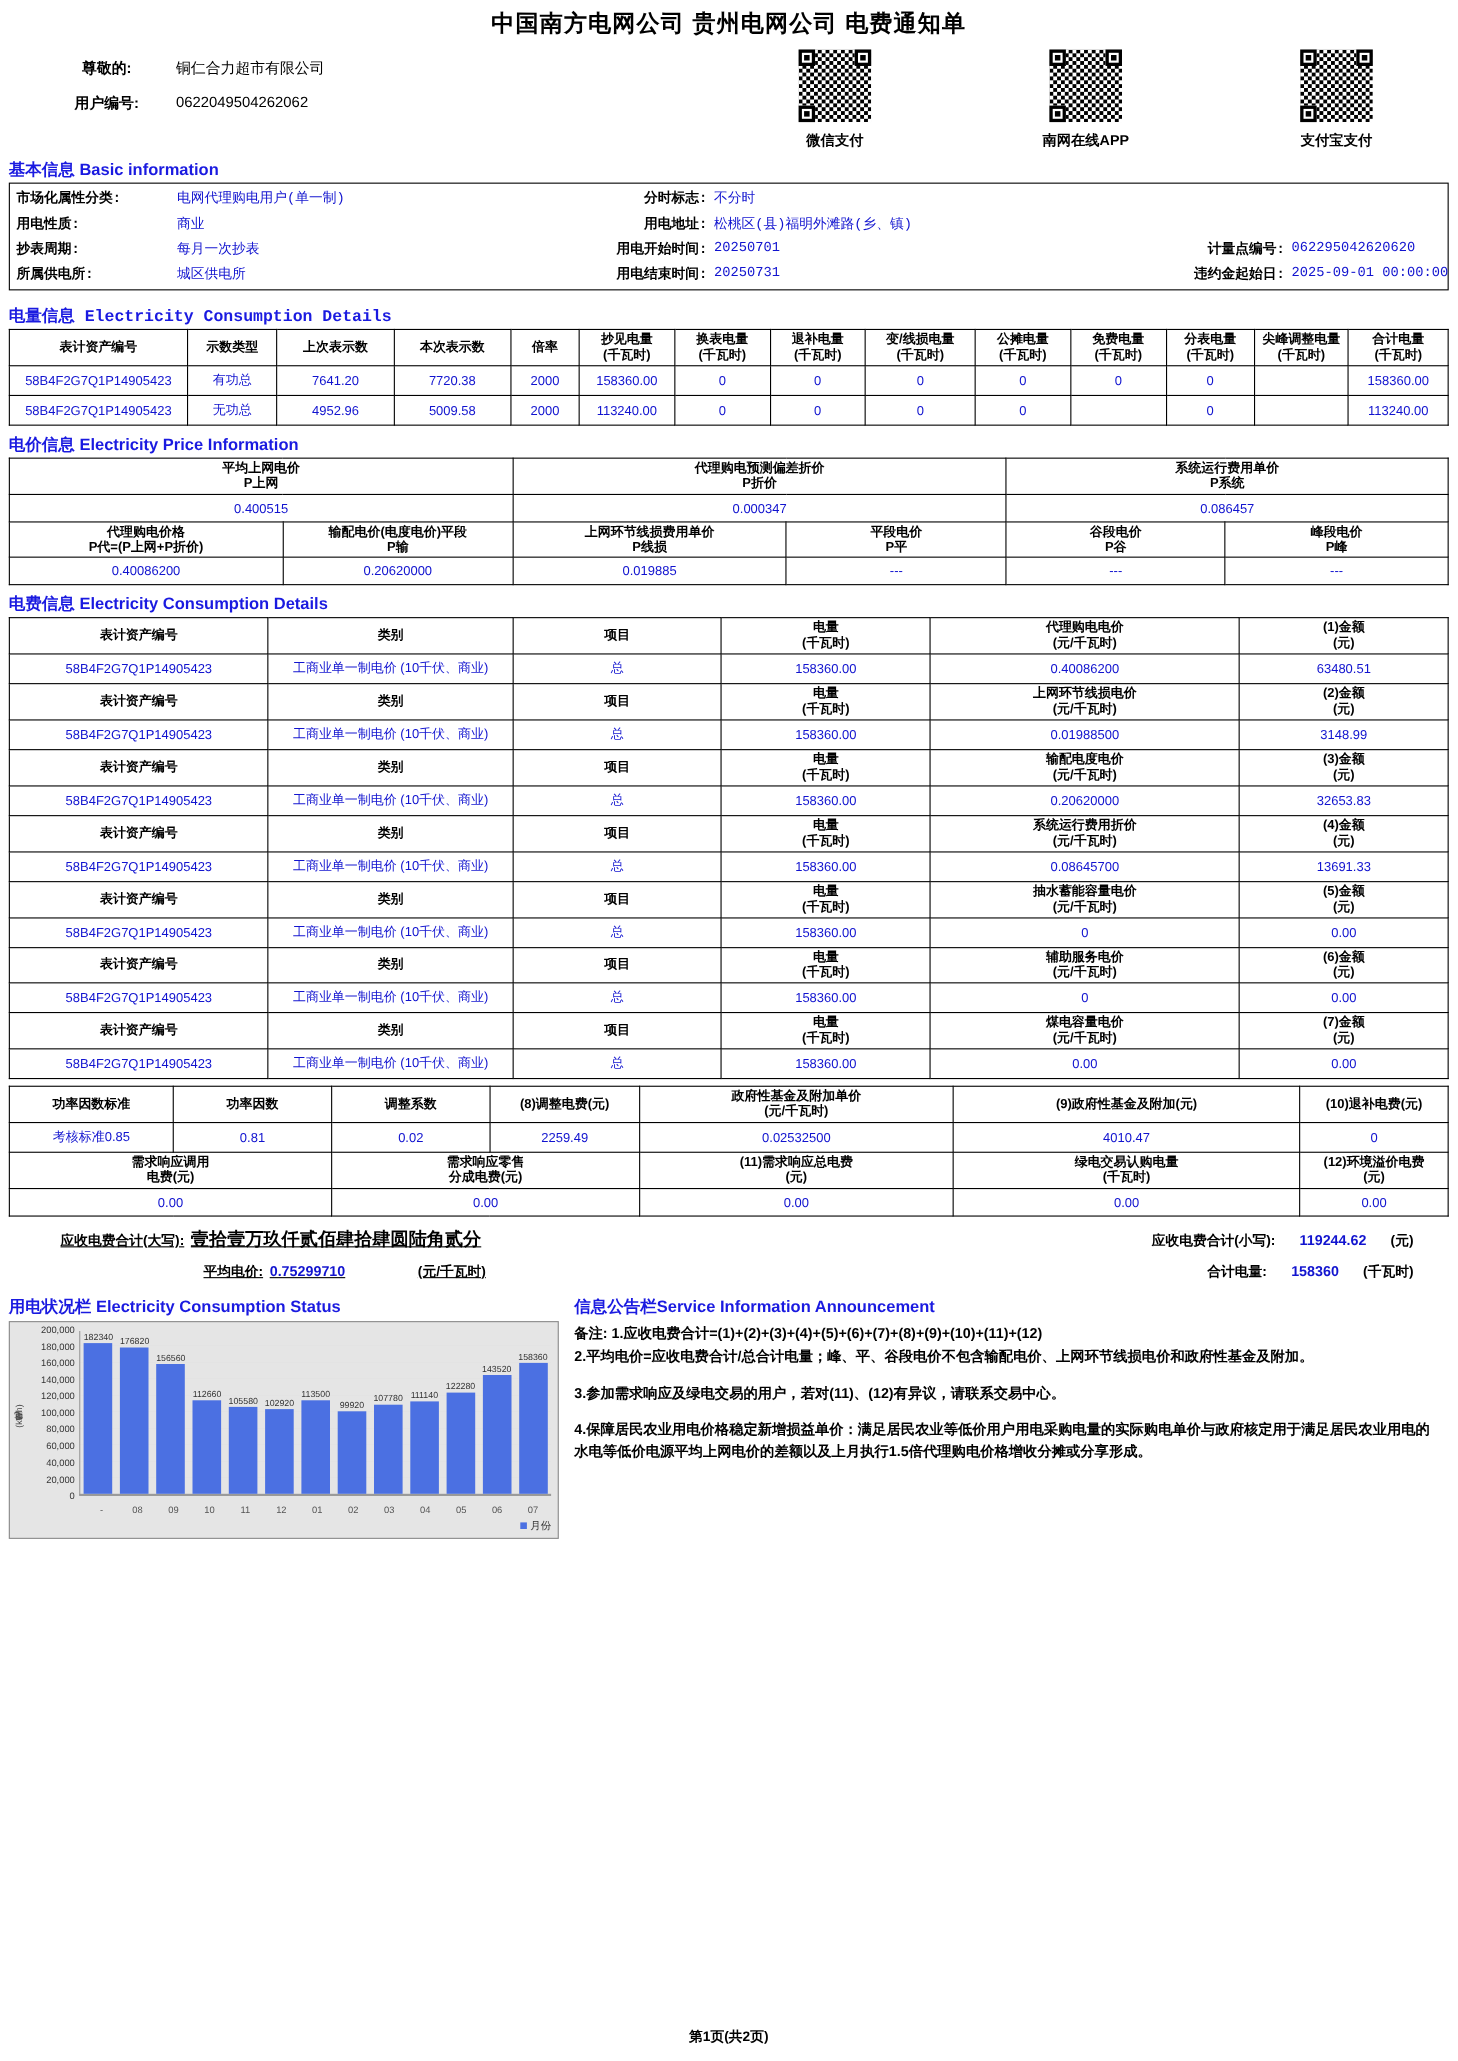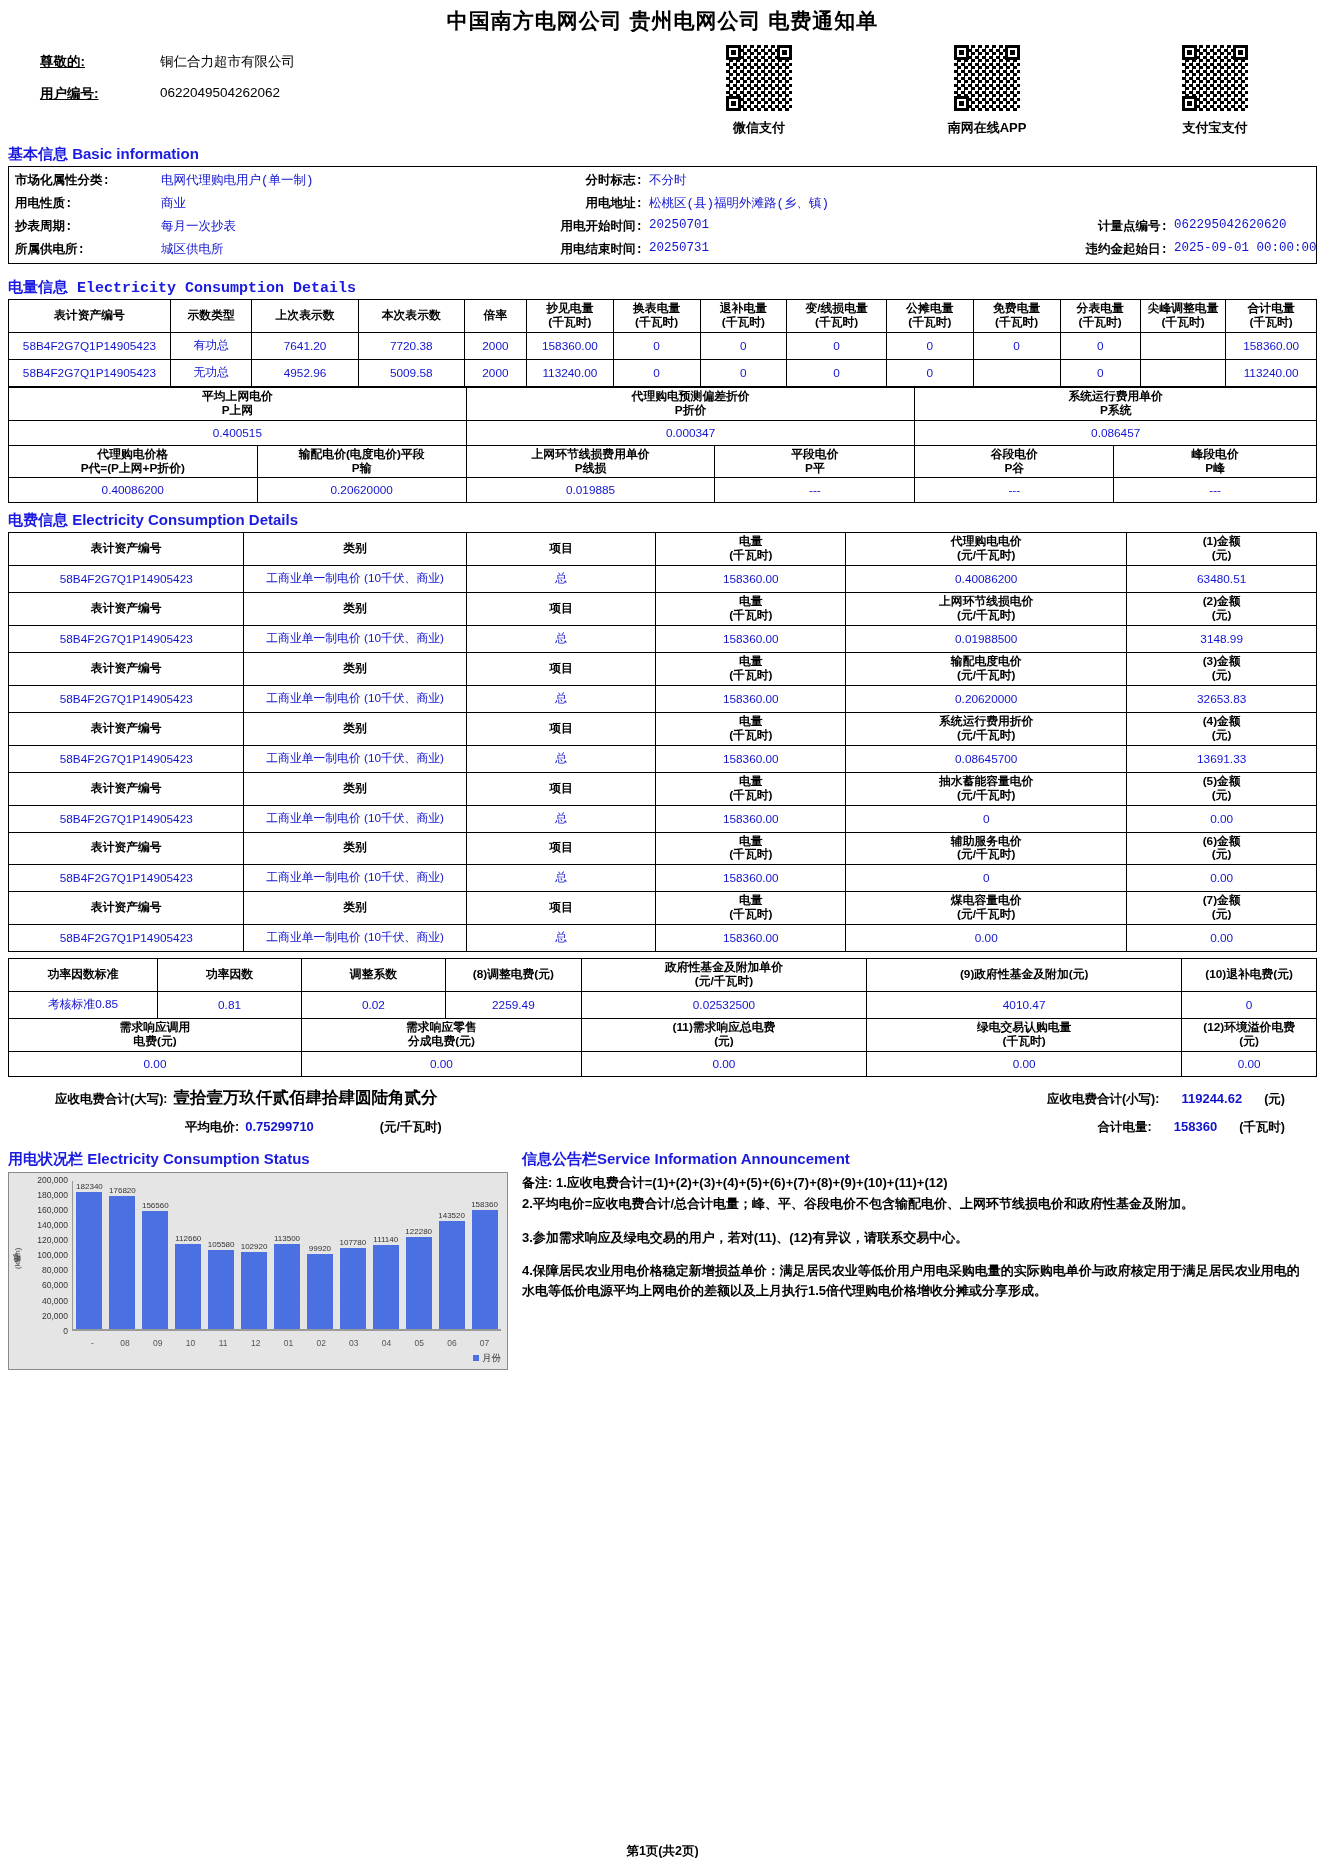--- a/index.html
+++ b/index.html
@@ -9,21 +9,21 @@
   }
   *{box-sizing:border-box;}
   html,body{margin:0;padding:0;background:#fff;}
   body{font-family:"Liberation Sans","DejaVu Sans",sans-serif;color:#000;}
   .page{position:relative;width:1325px;height:1874px;background:#fff;overflow:hidden;}
   .doc-title{padding-top:7px;text-align:center;font-size:21px;font-weight:700;letter-spacing:1px;}
 
   
   .header-flex{display:flex;justify-content:space-between;margin:10px 60px 0 40px;height:100px;}
   .greet{display:grid;grid-template-columns:120px auto;row-gap:14px;align-content:start;padding-top:8px;font-size:13.5px;}
-  .greet .lab{font-weight:700;text-align:left;padding-right:6px;text-decoration:underline;}
+  .greet .lab{font-weight:700;text-align:center;padding-right:6px;}
   .greet .val{color:#000;}
   .qr-row{display:flex;gap:148px;padding-right:10px;}
   .qr-item{display:flex;flex-direction:column;align-items:center;width:80px;}
   .qr{position:relative;width:66px;height:66px;background:repeating-conic-gradient(#000 0% 25%,#fff 0% 50%) 0 0/7px 7px;outline:1px solid #fff;}
   .qr i{position:absolute;width:15px;height:15px;border:3px solid #000;background:#fff;}
   .qr i::after{content:"";position:absolute;inset:2px;background:#000;}
   .qr i.tl{left:0;top:0;} .qr i.tr{right:0;top:0;} .qr i.bl{left:0;bottom:0;}
   .qr-label{margin-top:8px;font-size:13px;font-weight:600;white-space:nowrap;}
 
   .section-title{margin:6px 0 2px 8px;font-size:15px;font-weight:700;color:var(--title-blue);}
@@ -39,21 +39,21 @@
   table{border-collapse:collapse;table-layout:fixed;width:1309px;margin:0 8px;}
   th,td{border:1px solid #000;text-align:center;padding:2px 1px;overflow:hidden;}
   .hdr{font-size:11.8px;font-weight:600;color:#000;white-space:pre-line;line-height:1.18;}
   .valc{font-size:11.8px;color:var(--blue);white-space:nowrap;}
   .rowpad td{padding-top:5px;padding-bottom:5px;}
 
   .mt14{margin-top:14px;font-family:Liberation Mono, monospace;} .mt8{margin-top:8px;} .mt6{margin-top:6px;}
 
   
   .sum-row{display:flex;justify-content:space-between;margin:10px 40px 0 55px;align-items:baseline;}
-  .sum-left{display:flex;align-items:baseline;gap:6px;}
+  .sum-left{display:flex;align-items:baseline;gap:6px;text-decoration:underline;}
   .sum-label{font-size:12.5px;font-weight:700;white-space:nowrap;}
   .sum-big{font-size:16.5px;font-weight:700;}
   .sum-blue{color:var(--blue);font-size:13px;font-weight:600;}
   .sum-unit{font-size:12.5px;font-weight:700;}
   .sum-right{display:flex;align-items:baseline;gap:22px;min-width:330px;justify-content:flex-end;}
   .sum-row2{margin-left:130px;}
 
   
   .bottom-row{display:flex;margin:14px 8px 0 8px;gap:14px;}
   .chart-col{width:500px;flex:0 0 500px;}
@@ -220,20 +220,21 @@
           <td class="valc">0</td>
           <td class="valc">0</td>
           <td class="valc"></td>
           <td class="valc">0</td>
           <td class="valc"></td>
           <td class="valc">113240.00</td>
         </tr>
       </tbody>
   </table>
 
+  <div class="section-title mt8">电价信息 Electricity Price Information</div>
   <table>
     <colgroup>
       <col style="width:19%">
         <col style="width:16%">
         <col style="width:19%">
       <col style="width:15.3%">
         <col style="width:15.2%">
         <col style="width:15.5%">
     </colgroup>
     <tbody>

